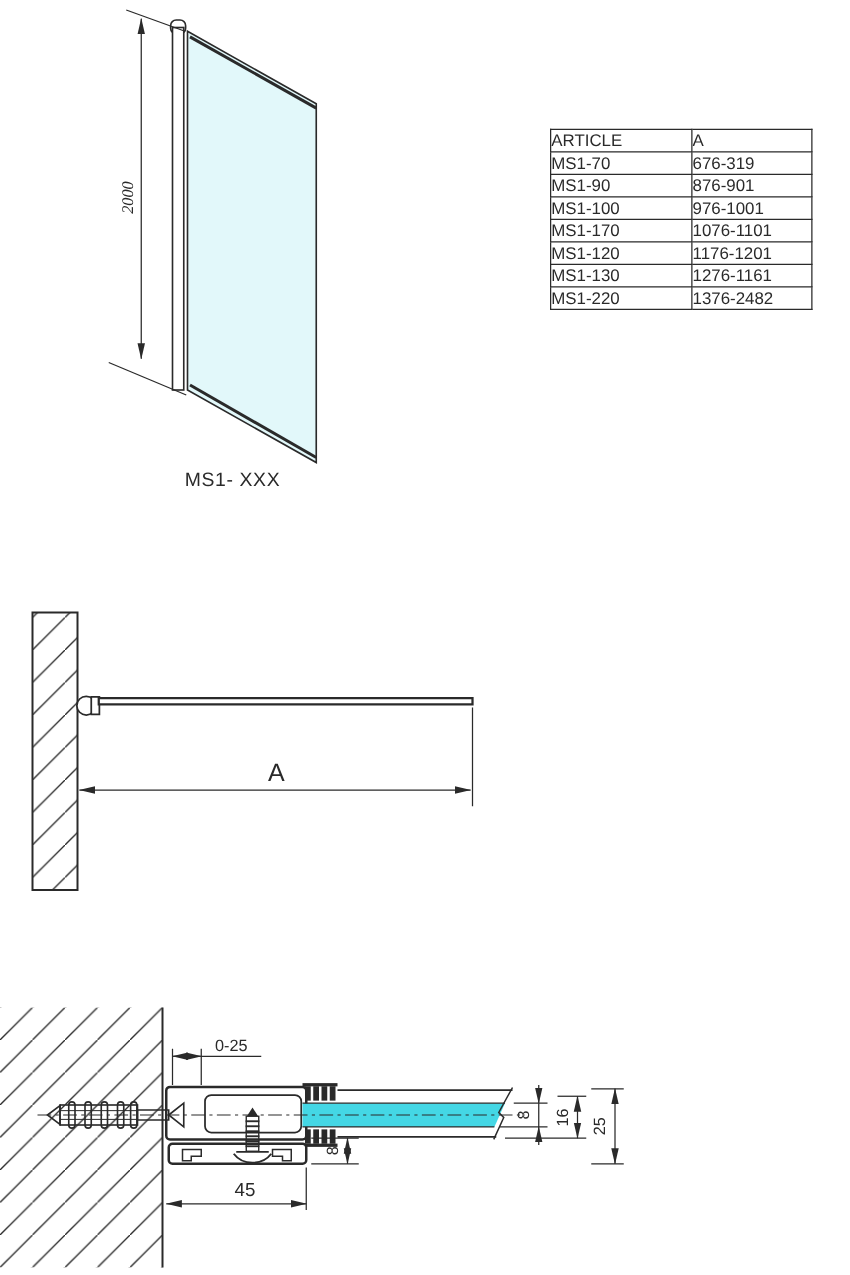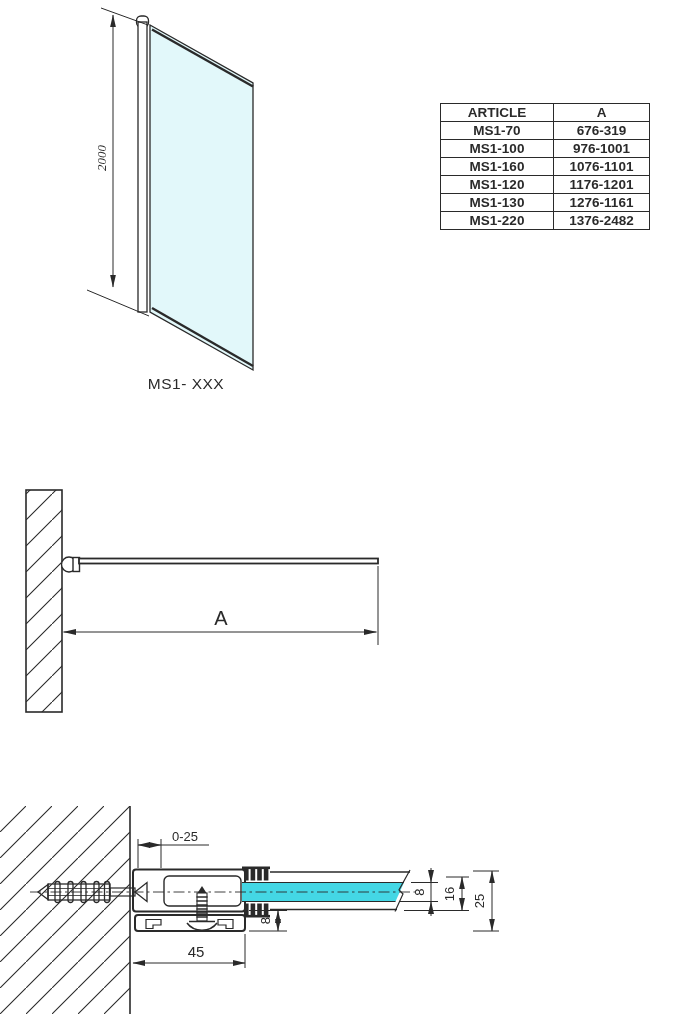--- a/index.html
+++ b/index.html
@@ -8,22 +8,22 @@
     font-family:"Liberation Sans",sans-serif;color:#2a2a2a;
   }
   .abs{position:absolute;}
   
   #spec-table{
     left:440px;top:103px;width:209px;
     border-collapse:collapse;table-layout:fixed;
   }
   #spec-table th,#spec-table td{
     border:1.6px solid #2a2a2a;
-    text-align:center;vertical-align:middle;
-    font-size:13.5px;font-weight:700;
+    text-align:left;vertical-align:middle;
+    font-size:13.5px;font-weight:400;
     height:17px;padding:0;line-height:17px;
     white-space:nowrap;overflow:hidden;
   }
   #spec-table col.c1{width:113px;}
   #spec-table col.c2{width:96px;}
   
   svg text{fill:#2a2a2a;}
   .dimtext{font-family:"Liberation Sans",sans-serif;font-size:13px;}
   .dimtext-serif{font-family:"Liberation Serif",serif;font-style:italic;font-size:13px;}
   .model-label{font-family:"Liberation Sans",sans-serif;font-size:15.5px;letter-spacing:0.5px;}
@@ -70,25 +70,29 @@
       <th>ARTICLE</th>
       <th>A</th>
     </tr>
   </thead>
   <tbody>
       <tr>
         <td>MS1-70</td>
         <td>676-319</td>
       </tr>
       <tr>
+        <td>MS1-90</td>
+        <td>876-901</td>
+      </tr>
+      <tr>
         <td>MS1-100</td>
         <td>976-1001</td>
       </tr>
       <tr>
-        <td>MS1-160</td>
+        <td>MS1-170</td>
         <td>1076-1101</td>
       </tr>
       <tr>
         <td>MS1-120</td>
         <td>1176-1201</td>
       </tr>
       <tr>
         <td>MS1-130</td>
         <td>1276-1161</td>
       </tr>

